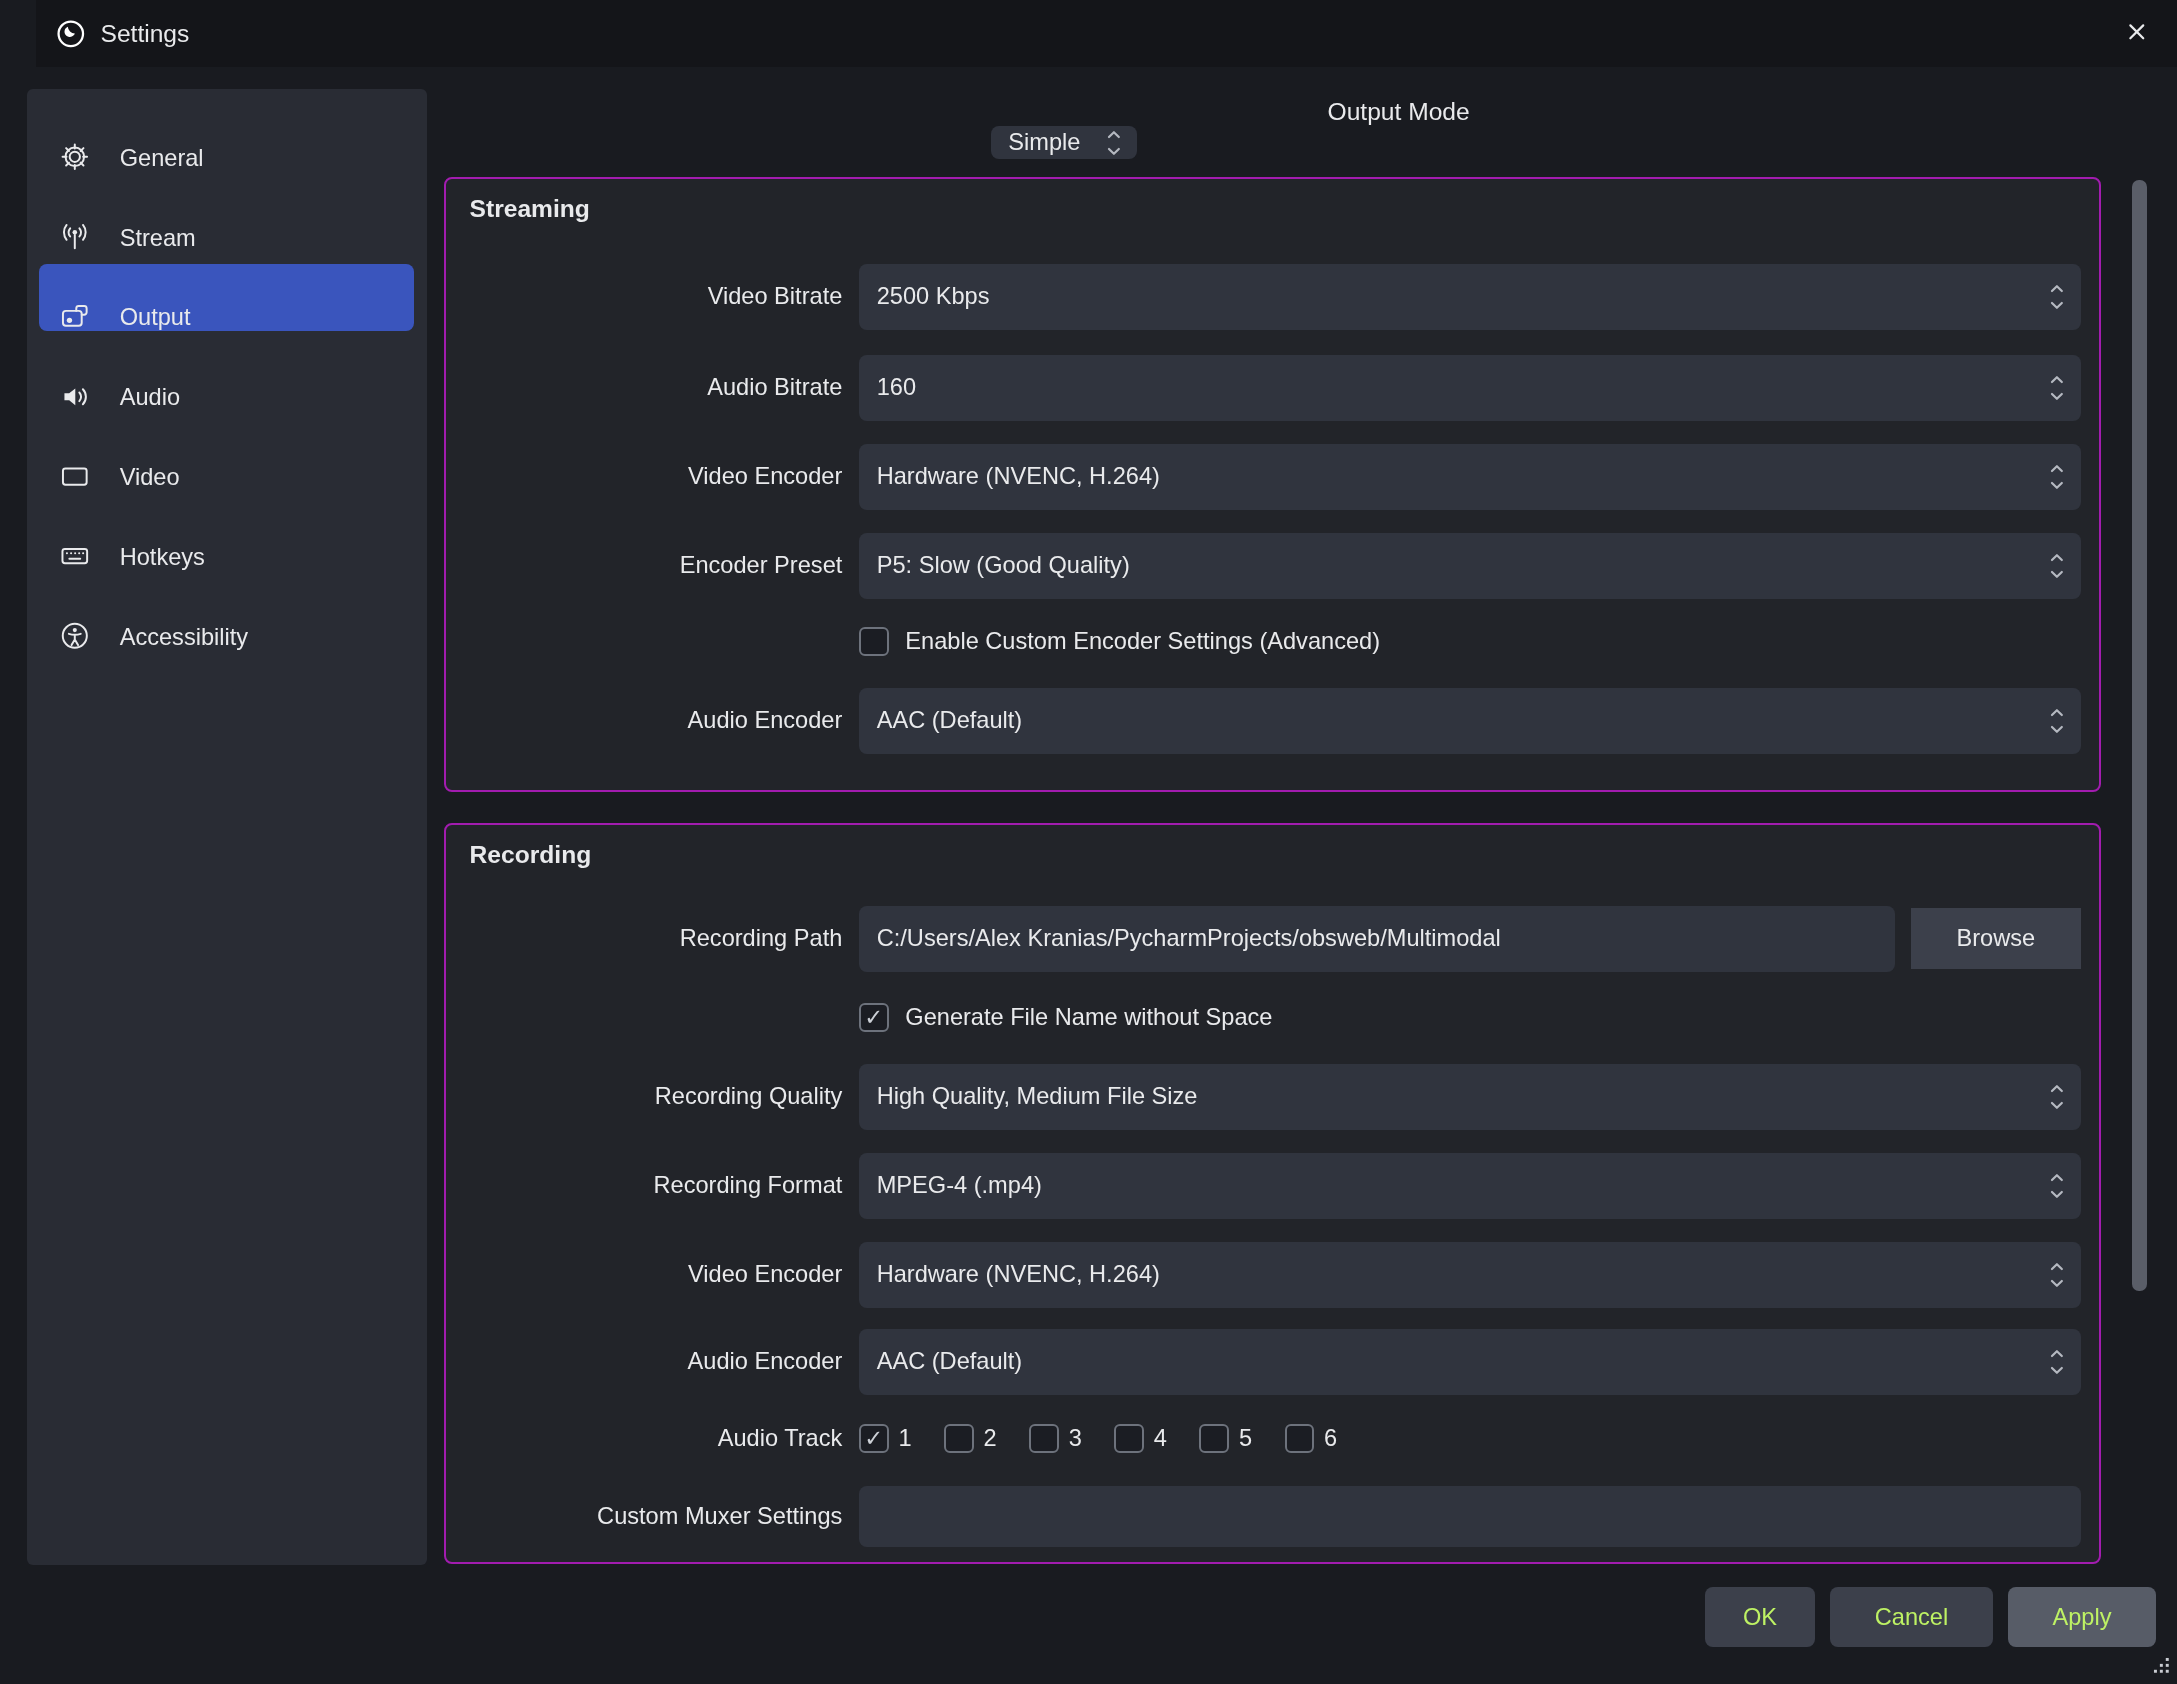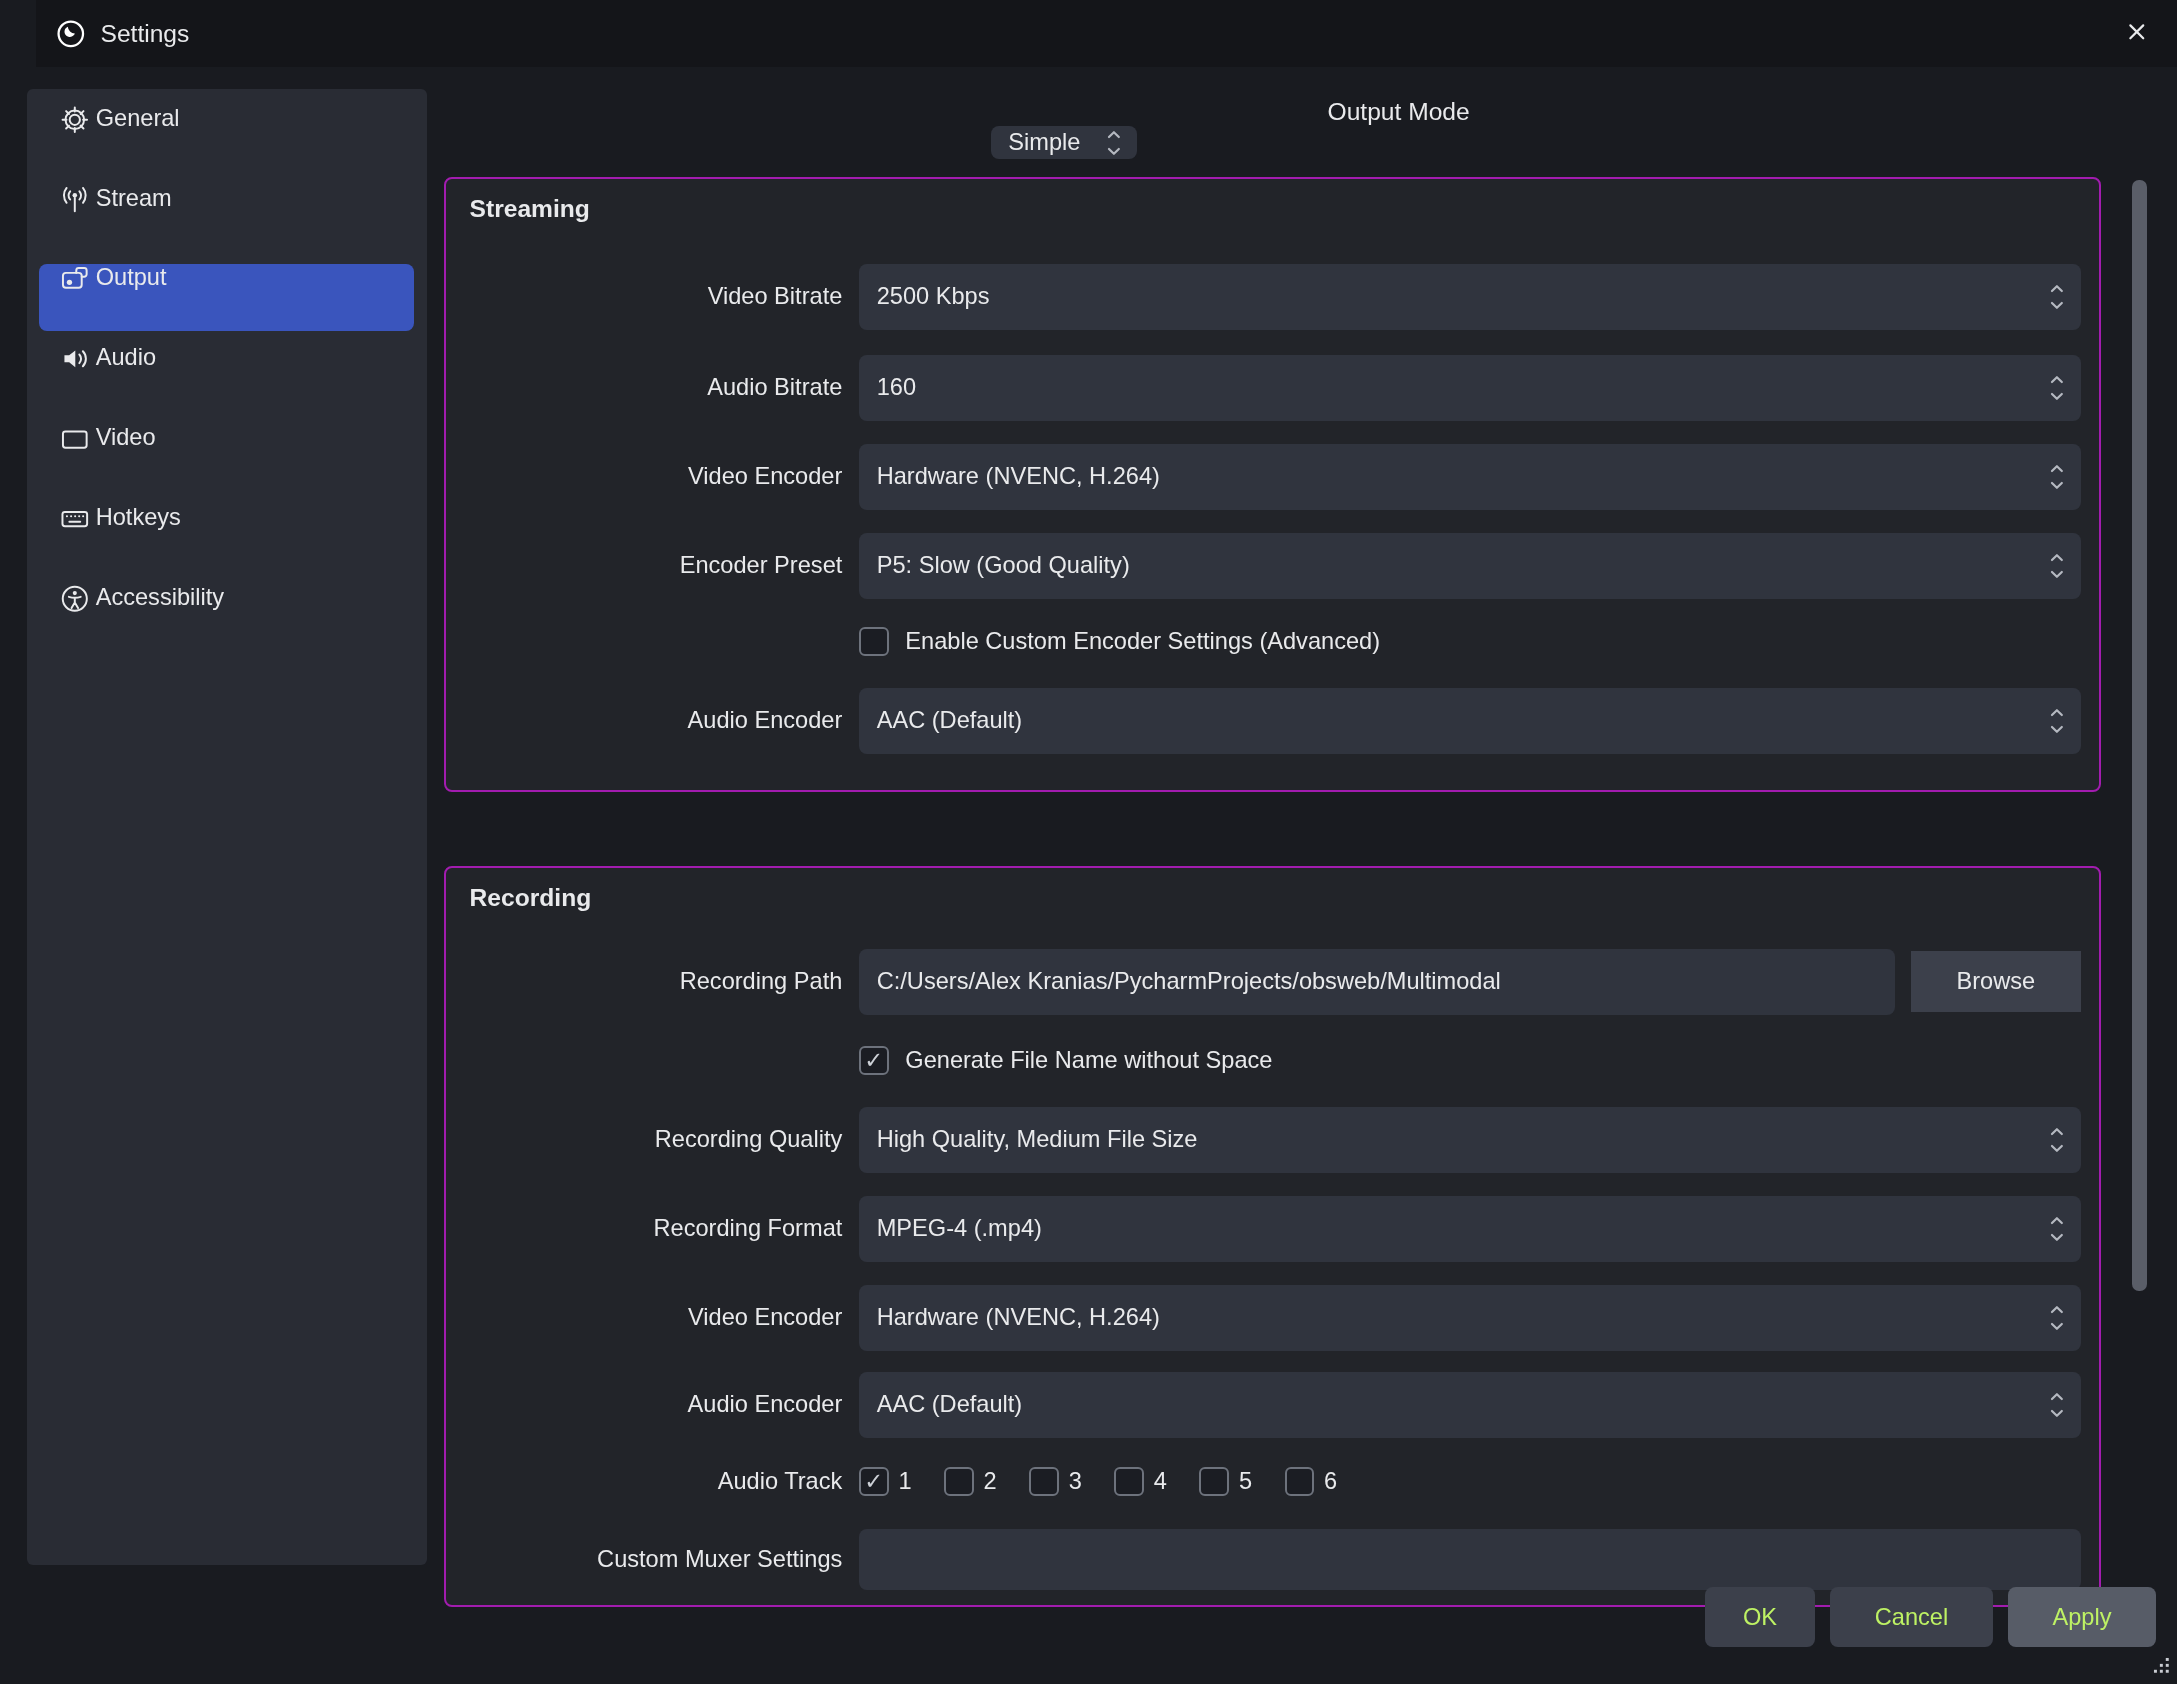--- a/index.html
+++ b/index.html
@@ -21,32 +21,32 @@
   .close-btn {
     position:absolute; right:9.9px; top:0; width:61px; height:67px;
     background:none; border:none; display:flex; align-items:center; justify-content:center; cursor:pointer;
   }
   
   .sidebar {
     position:absolute; left:26.6px; top:89px; width:400px; height:1476px;
     background:#292c34; border-radius:5.9px; padding:15.8px 12.8px;
   }
   .side-item {
-    height:67px; border-radius:7.9px; display:flex; align-items:flex-start; gap:6px;
+    height:67px; border-radius:7.9px; display:flex; align-items:flex-end; gap:30px;
     padding:0 20.7px; margin-bottom:12.8px; font-size:23.6px; cursor:pointer;
   }
   .side-item.active { background:#3a55bd; }
   .side-icon { width:29.6px; height:29.6px; flex:none; display:flex; align-items:center; justify-content:center; }
   
   .groupbox {
     position:absolute; left:444px; width:1657px;
     background:#222429; border:2px solid #a21caf; border-radius:7.9px;
   }
   #box-streaming { top:177px; height:615px; }
-  #box-recording { top:866px; height:741px; }
+  #box-recording { top:823px; height:741px; }
   .box-title { position:absolute; left:23.6px; top:15.8px; font-size:24.6px; font-weight:bold; }
   .row { position:absolute; left:0; width:1635px; height:61px; display:flex; align-items:center; }
   .lbl { width:413px; padding-right:16.7px; text-align:right; font-size:23.6px; flex:none; }
   .field {
     position:relative; flex:1; height:66px; background:#30343e; border-radius:7.9px;
     display:flex; align-items:center; padding:0 57px 0 17.7px; font-size:23.6px; cursor:pointer;
   }
   .field.fixed { flex:none; }
   .spin { position:absolute; right:15.8px; top:50%; transform:translateY(-50%); }
   input.muxer-input {

